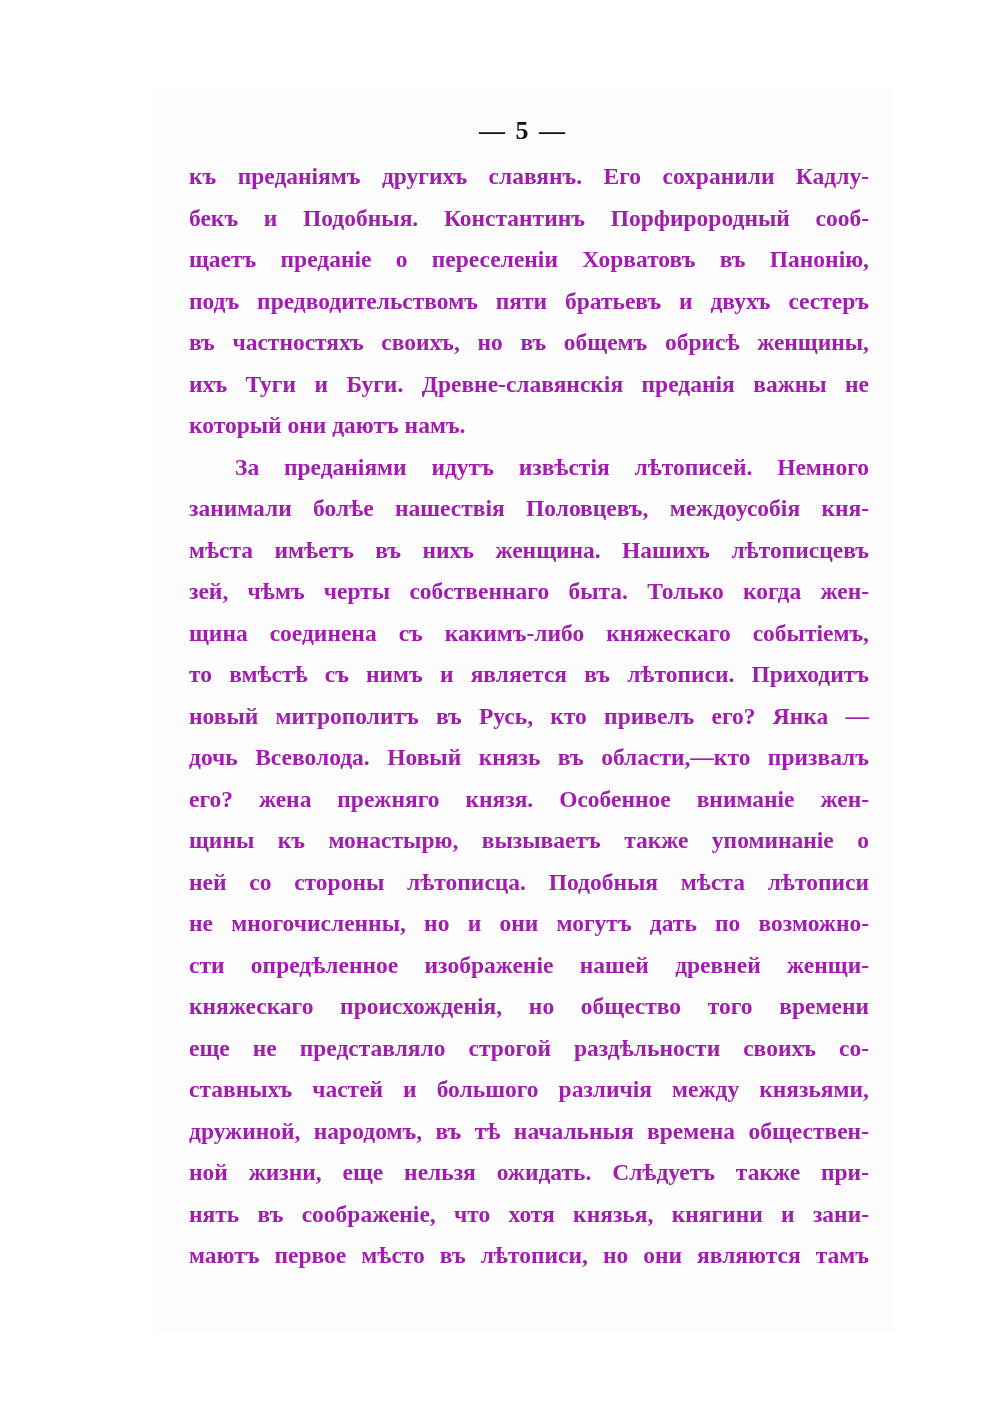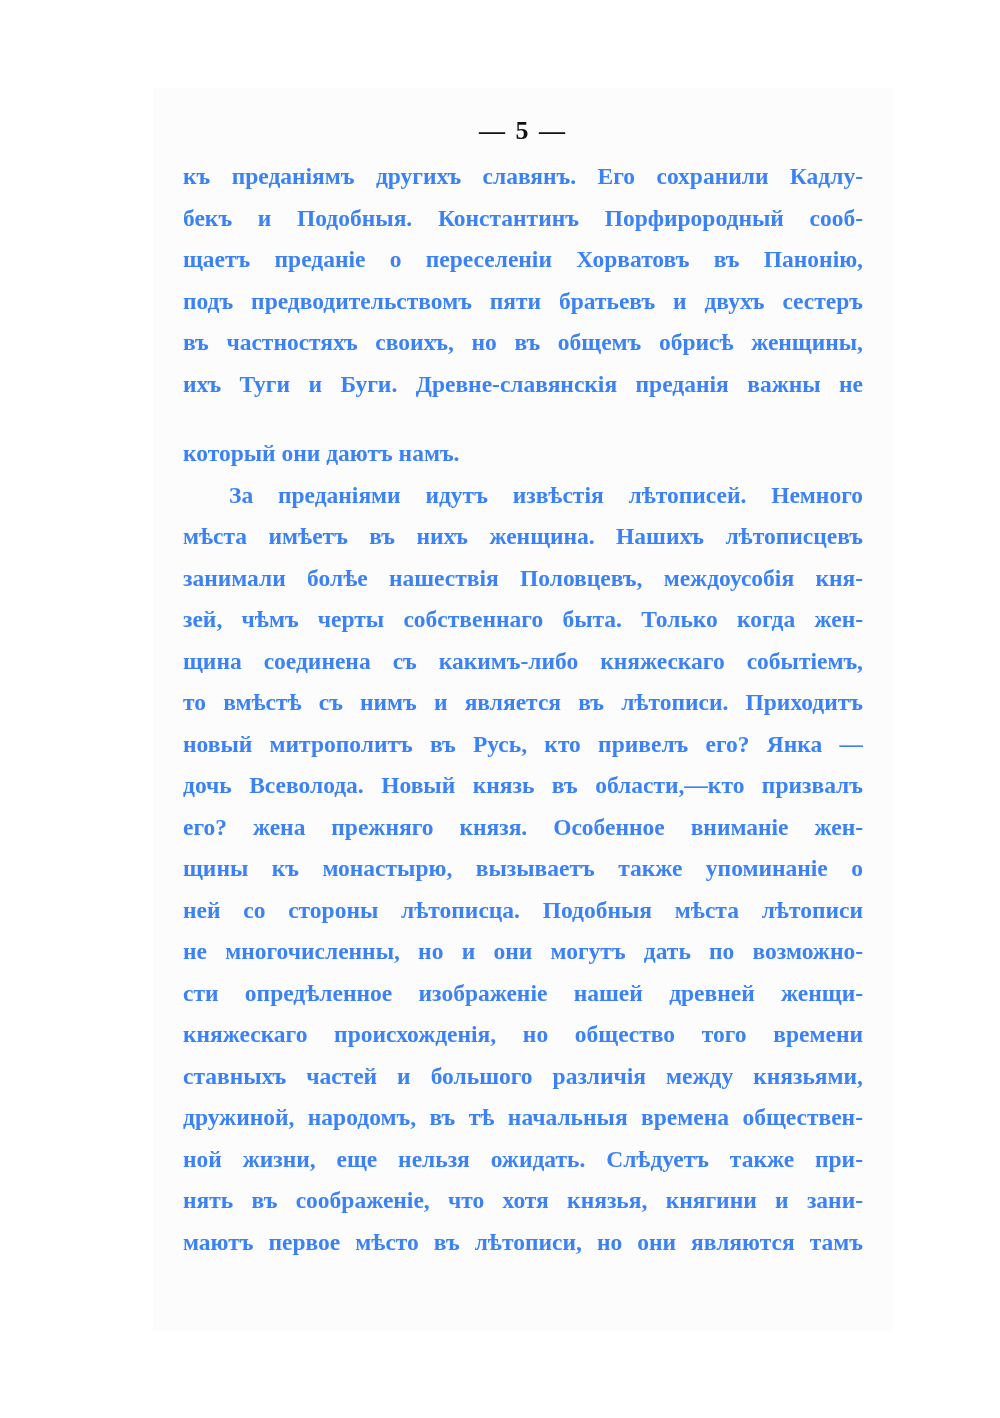--- a/index.html
+++ b/index.html
@@ -28,39 +28,38 @@
       width: 740px;
       text-align: center;
       font-family: "Liberation Serif", "DejaVu Serif", serif;
       font-weight: bold;
       font-size: 26px;
       color: #111;
       letter-spacing: 2px;
     }
     .text-block {
       position: absolute;
-      left: 30px;
+      left: 36px;
       top: 68px;
       width: 680px;
       font-family: "Liberation Serif", "DejaVu Serif", serif;
       font-size: 23.5px;
-      color: #3b82f6;
+      color: #a21caf;
       font-weight: bold;
     }
     .line {
       height: 41.5px;
       line-height: 41.5px;
       white-space: nowrap;
       text-align: justify;
       text-align-last: justify;
       overflow: hidden;
     }
     .line.last {
       text-align-last: left;
-      margin-top: 28px;
     }
     .line.indent {
       padding-left: 46px;
     }
   </style>
 </head>
 <body>
 
 <div class="page">
   <div class="page-number">— 5 —</div>
@@ -72,33 +71,34 @@
       <div class="line">бекъ  и  Подобныя.  Константинъ  Порфирородный  сооб-</div>
       <div class="line">щаетъ  преданіе  о  переселеніи  Хорватовъ  въ  Панонію,</div>
       <div class="line">подъ  предводительствомъ  пяти  братьевъ  и  двухъ  сестеръ</div>
       <div class="line">въ  частностяхъ  своихъ,  но  въ общемъ  обрисѣ  женщины,</div>
       <div class="line">ихъ  Туги  и  Буги.  Древне-славянскія  преданія  важны  не</div>
       <div class="line last">который  они  даютъ  намъ.</div>
     </div>
 
     <div>
       <div class="line indent">За  преданіями  идутъ  извѣстія  лѣтописей.  Немного</div>
+      <div class="line">занимали  болѣе  нашествія  Половцевъ,  междоусобія  кня-</div>
       <div class="line">мѣста  имѣетъ  въ  нихъ  женщина.  Нашихъ  лѣтописцевъ</div>
-      <div class="line">занимали  болѣе  нашествія  Половцевъ,  междоусобія  кня-</div>
       <div class="line">зей,  чѣмъ  черты  собственнаго  быта.  Только  когда  жен-</div>
       <div class="line">щина  соединена  съ  какимъ-либо  княжескаго  событіемъ,</div>
       <div class="line">то  вмѣстѣ  съ  нимъ  и  является  въ  лѣтописи.  Приходитъ</div>
       <div class="line">новый  митрополитъ  въ  Русь,  кто  привелъ  его?  Янка —</div>
       <div class="line">дочь  Всеволода.  Новый  князь  въ  области,—кто  призвалъ</div>
       <div class="line">его?  жена  прежняго  князя.  Особенное  вниманіе  жен-</div>
       <div class="line">щины  къ  монастырю,  вызываетъ  также  упоминаніе  о</div>
       <div class="line">ней  со  стороны  лѣтописца.  Подобныя  мѣста  лѣтописи</div>
       <div class="line">не  многочисленны,  но  и  они  могутъ  дать  по  возможно-</div>
       <div class="line">сти  опредѣленное  изображеніе  нашей  древней  женщи-</div>
       <div class="line">княжескаго  происхожденія,  но  общество  того  времени</div>
+      <div class="line">еще  не  представляло  строгой  раздѣльности  своихъ  со-</div>
       <div class="line">ставныхъ  частей  и  большого  различія  между  князьями,</div>
       <div class="line">дружиной,  народомъ,  въ  тѣ  начальныя  времена  обществен-</div>
       <div class="line">ной  жизни,  еще  нельзя  ожидать.  Слѣдуетъ  также  при-</div>
       <div class="line">нять  въ  соображеніе,  что  хотя  князья,  княгини  и  зани-</div>
       <div class="line">маютъ  первое  мѣсто  въ  лѣтописи,  но  они  являются  тамъ</div>
     </div>
   </div>
 </div>
 
 </body></html>

